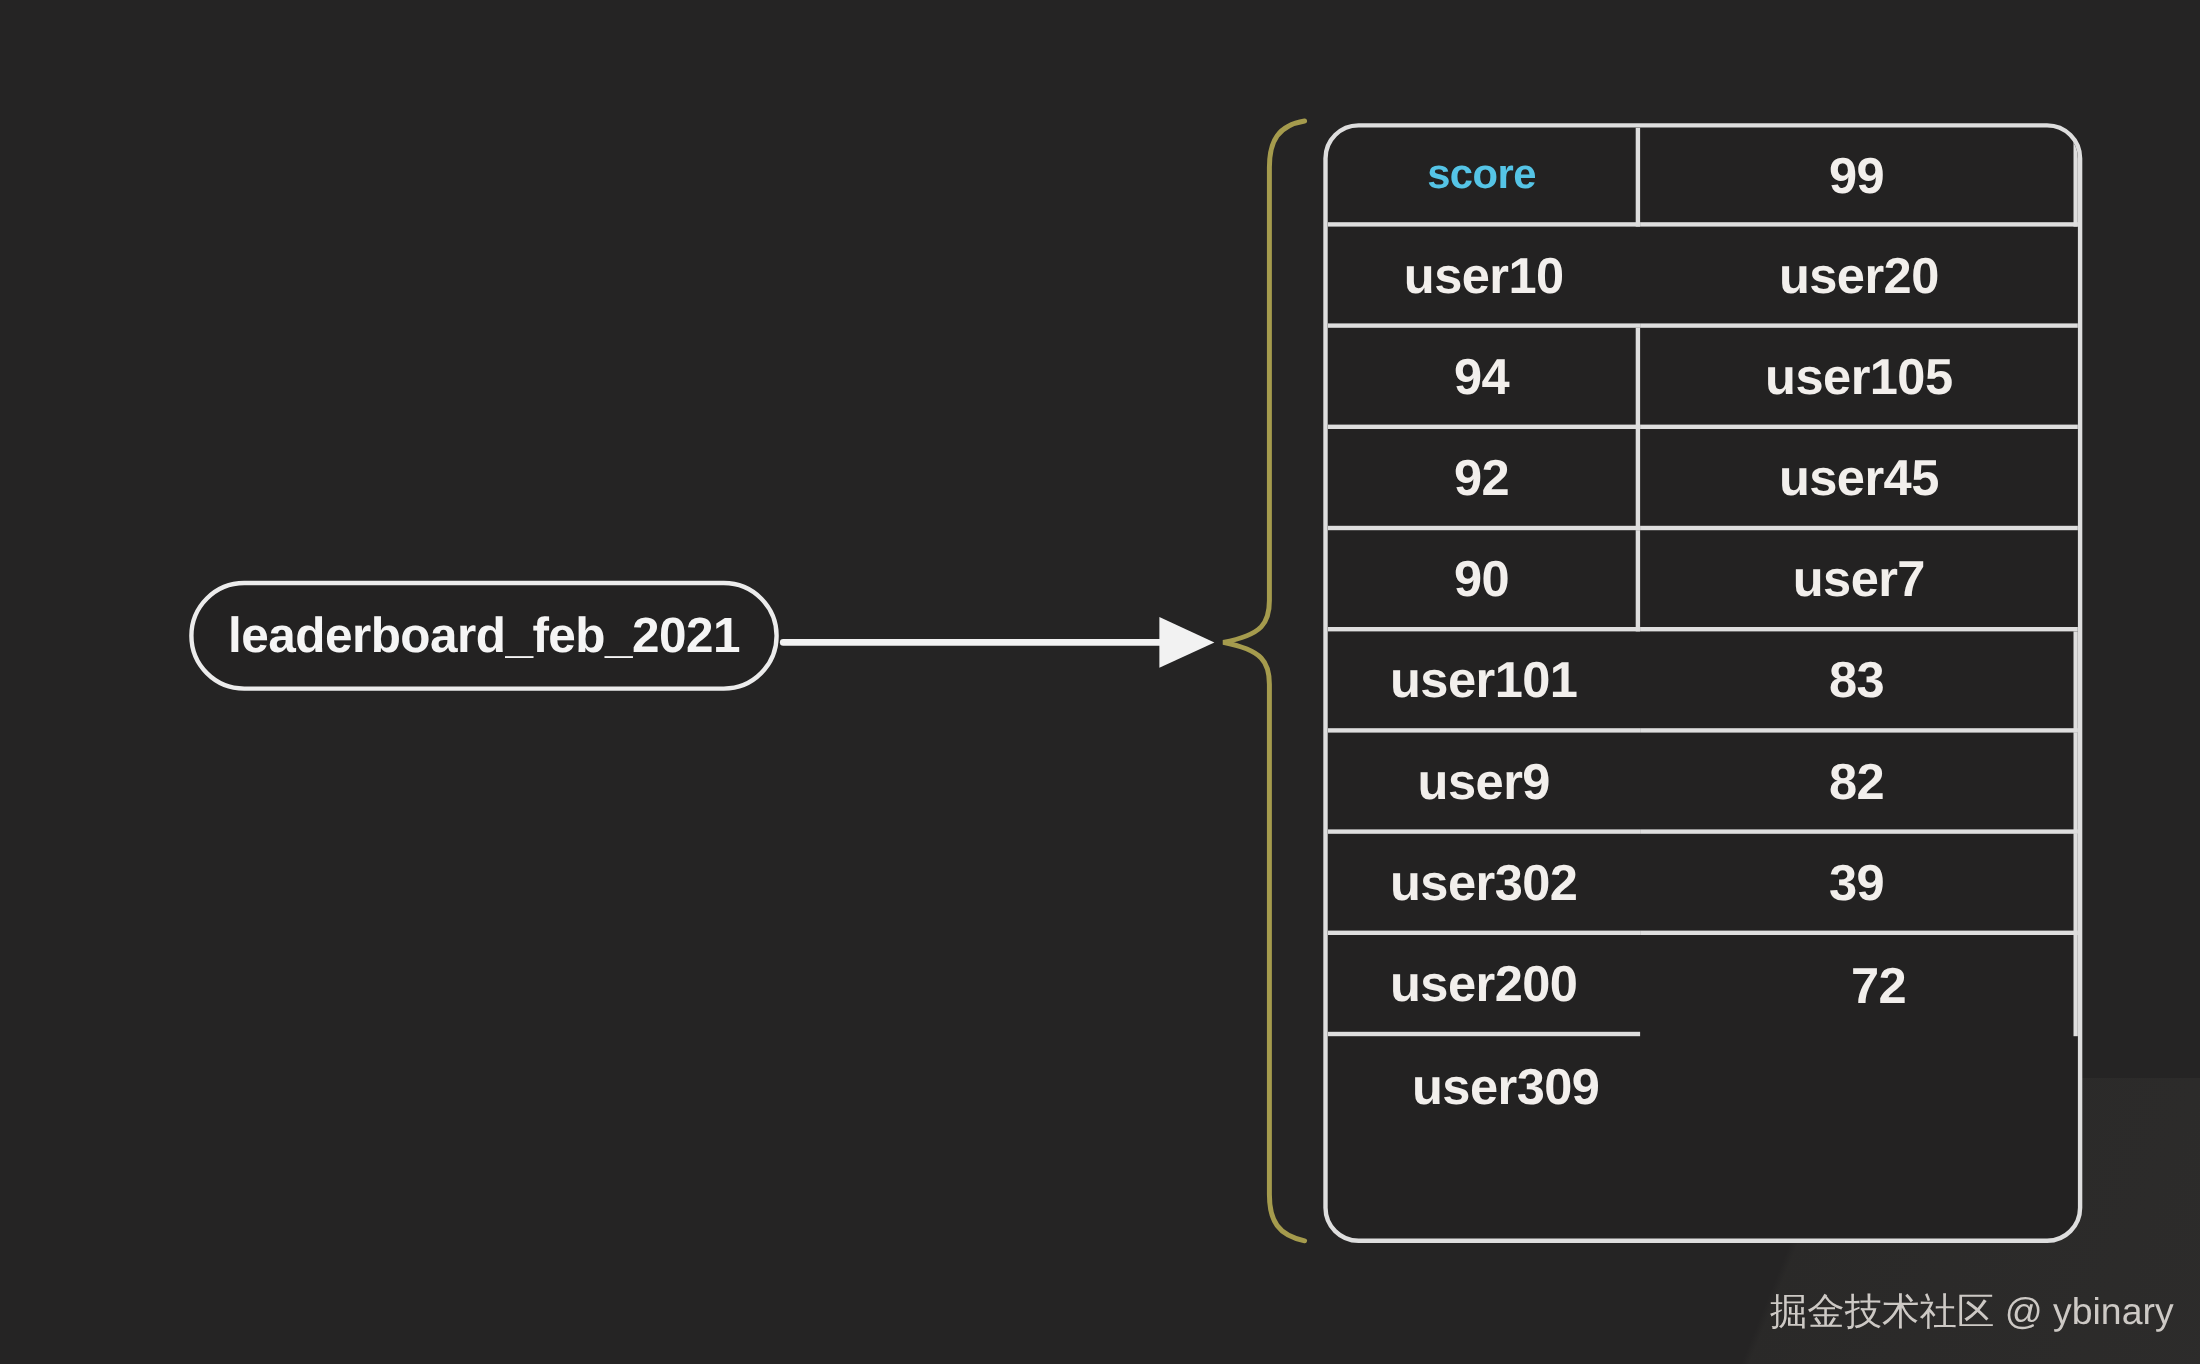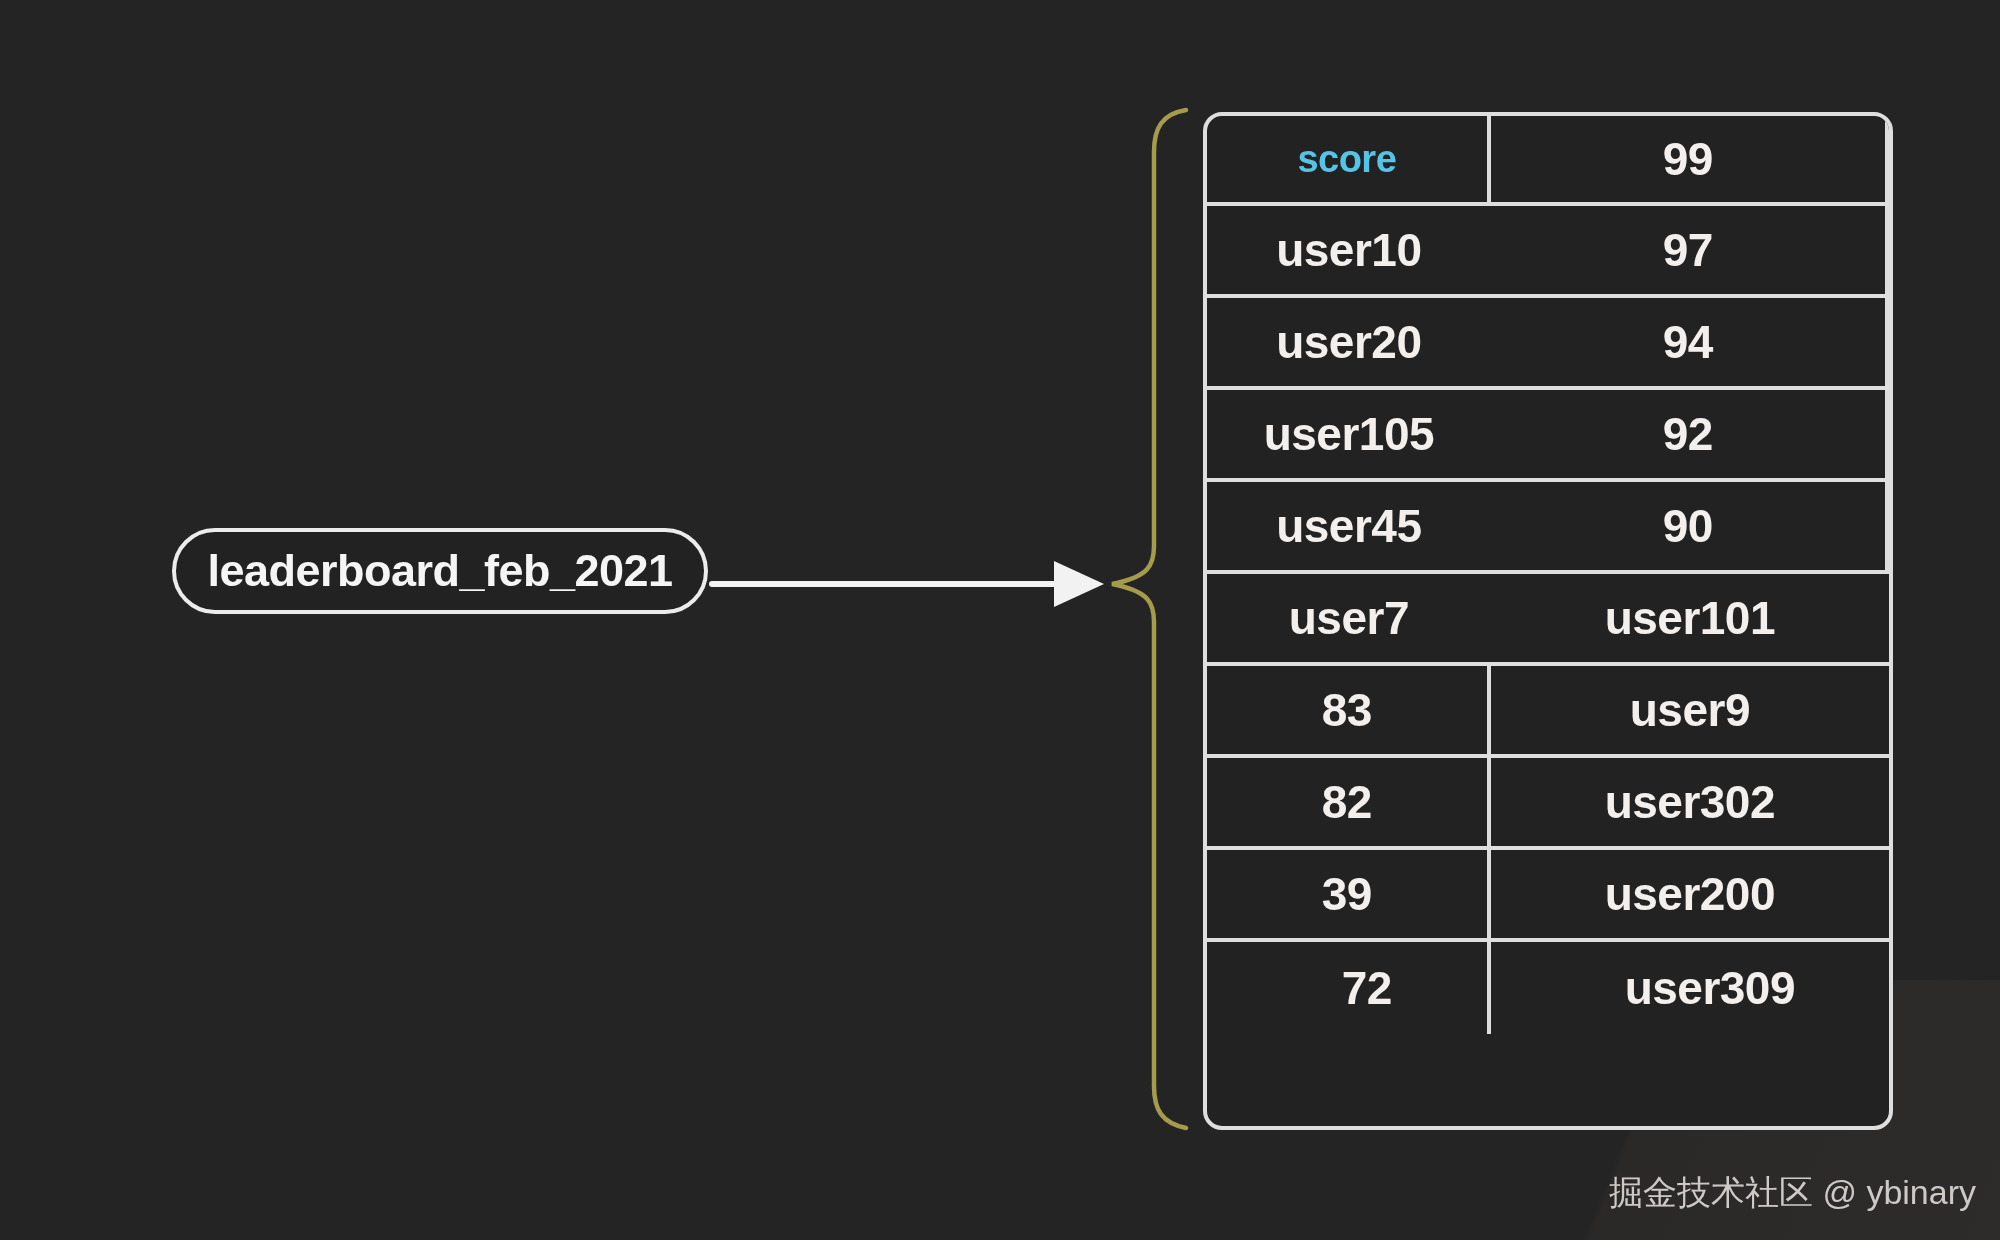--- a/index.html
+++ b/index.html
@@ -29,21 +29,21 @@
     position: absolute;
     right: 0; bottom: 0;
     width: 640px; height: 260px;
     background: linear-gradient(292deg, #2e2d2c 0%, #2b2a29 55%, rgba(43,42,41,0) 56%);
     opacity: .85;
     pointer-events: none;
   }
   .key-pill {
     position: absolute;
     left: 172px; top: 528px;
-    width: 536px; height: 86px;
+    width: 536px; height: 100px;
     border: 4px solid var(--pill-border);
     border-radius: 58px;
     display: flex; align-items: center; justify-content: center;
     background: var(--table-background);
   }
   .key-pill .label {
     color: var(--pill-text);
     font-size: 45px;
     font-weight: 700;
     letter-spacing: -0.5px;
@@ -57,21 +57,21 @@
   }
   .arrow-line { stroke: var(--arrow); stroke-width: 6; stroke-linecap: round; }
   .arrow-head { fill: var(--arrow); }
   .brace-path { stroke: var(--brace); stroke-width: 4.5; fill: none; stroke-linecap: round; }
   .sorted-set-table {
     position: absolute;
     left: 1203px; top: 112px;
     width: 690px; height: 1018px;
     background: var(--table-background);
     border: 4px solid var(--grid-line);
-    border-radius: 19px;
+    border-radius: 32px;
     overflow: hidden;
     display: grid;
     grid-template-columns: 41.6% 58.4%;
     grid-template-rows: 90px repeat(10, 1fr);
   }
   .sorted-set-table .cell {
     display: flex; align-items: center; justify-content: center;
     border-bottom: 4px solid var(--grid-line);
     color: var(--row-text);
     font-size: 46px;
@@ -114,21 +114,20 @@
              C 1148 591, 1154 602, 1154 622
              L 1154 1086
              C 1154 1110, 1162 1123, 1186 1128"></path>
   </svg>
 
   <div class="sorted-set-table">
     <div class="cell header col-score">score</div>
 
   <div class="cell col-score">99</div>
       <div class="cell col-member">user10</div>
-      <div class="cell col-score">97</div>
       <div class="cell col-member">user20</div>
       <div class="cell col-score">94</div>
       <div class="cell col-member">user105</div>
       <div class="cell col-score">92</div>
       <div class="cell col-member">user45</div>
       <div class="cell col-score">90</div>
       <div class="cell col-member">user7</div>
       <div class="cell col-member">user101</div>
       <div class="cell col-score">83</div>
       <div class="cell col-member">user9</div>

